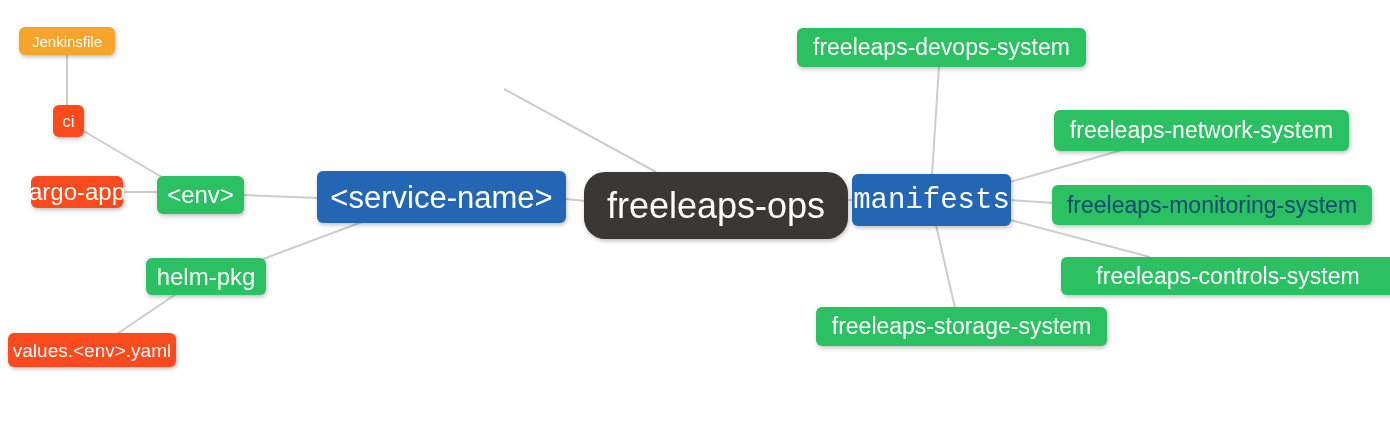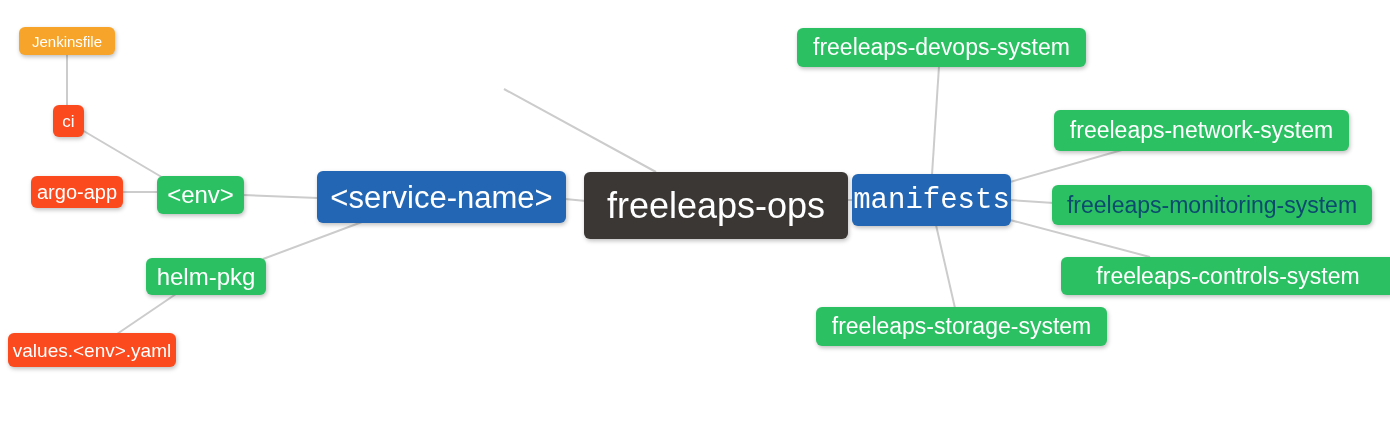--- a/index.html
+++ b/index.html
@@ -38,27 +38,27 @@
     color: #ffffff;
     border-radius: 6px;
     box-shadow: 1px 2px 4px rgba(0,0,0,0.25);
     white-space: nowrap;
     cursor: default;
     line-height: 1;
   }
   
   #n-jenkinsfile { left: 19px;   top: 27px;  width: 96px;  height: 28px; font-size: 15px; }
   #n-ci          { left: 53px;   top: 105px; width: 31px;  height: 32px; font-size: 17px; }
-  #n-argo-app    { left: 31px;   top: 176px; width: 92px;  height: 32px; font-size: 20px; }
+  #n-argo-app    { left: 31px;   top: 176px; width: 92px;  height: 32px; font-size: 24px; }
   #n-env         { left: 157px;  top: 176px; width: 87px;  height: 38px; font-size: 24px; }
   #n-helm-pkg    { left: 146px;  top: 258px; width: 120px; height: 37px; font-size: 24px; }
   #n-values-yaml { left: 8px;    top: 333px; width: 168px; height: 34px; font-size: 19px; }
   #n-pipeline    { left: 314px;  top: 38px;  width: 278px; height: 52px; font-size: 31px; }
   #n-service     { left: 317px;  top: 171px; width: 249px; height: 52px; font-size: 31px; }
-  #n-root        { left: 584px;  top: 172px; width: 264px; height: 67px; font-size: 36px; }
+  #n-root        { left: 584px;  top: 172px; width: 264px; height: 67px; font-size: 36px; border-radius: 21px; }
   #n-manifests   { left: 852px;  top: 174px; width: 159px; height: 52px; font-size: 29px; }
   #n-devops      { left: 797px;  top: 28px;  width: 289px; height: 39px; font-size: 23px; }
   #n-network     { left: 1054px; top: 110px; width: 295px; height: 41px; font-size: 23px; }
   #n-monitoring  { left: 1052px; top: 185px; width: 320px; height: 40px; font-size: 23px; }
   #n-controls    { left: 1061px; top: 257px; width: 334px; height: 38px; font-size: 23px; }
   #n-storage     { left: 816px;  top: 307px; width: 291px; height: 39px; font-size: 23px; }
 </style>
 </head>
 <body>
 

